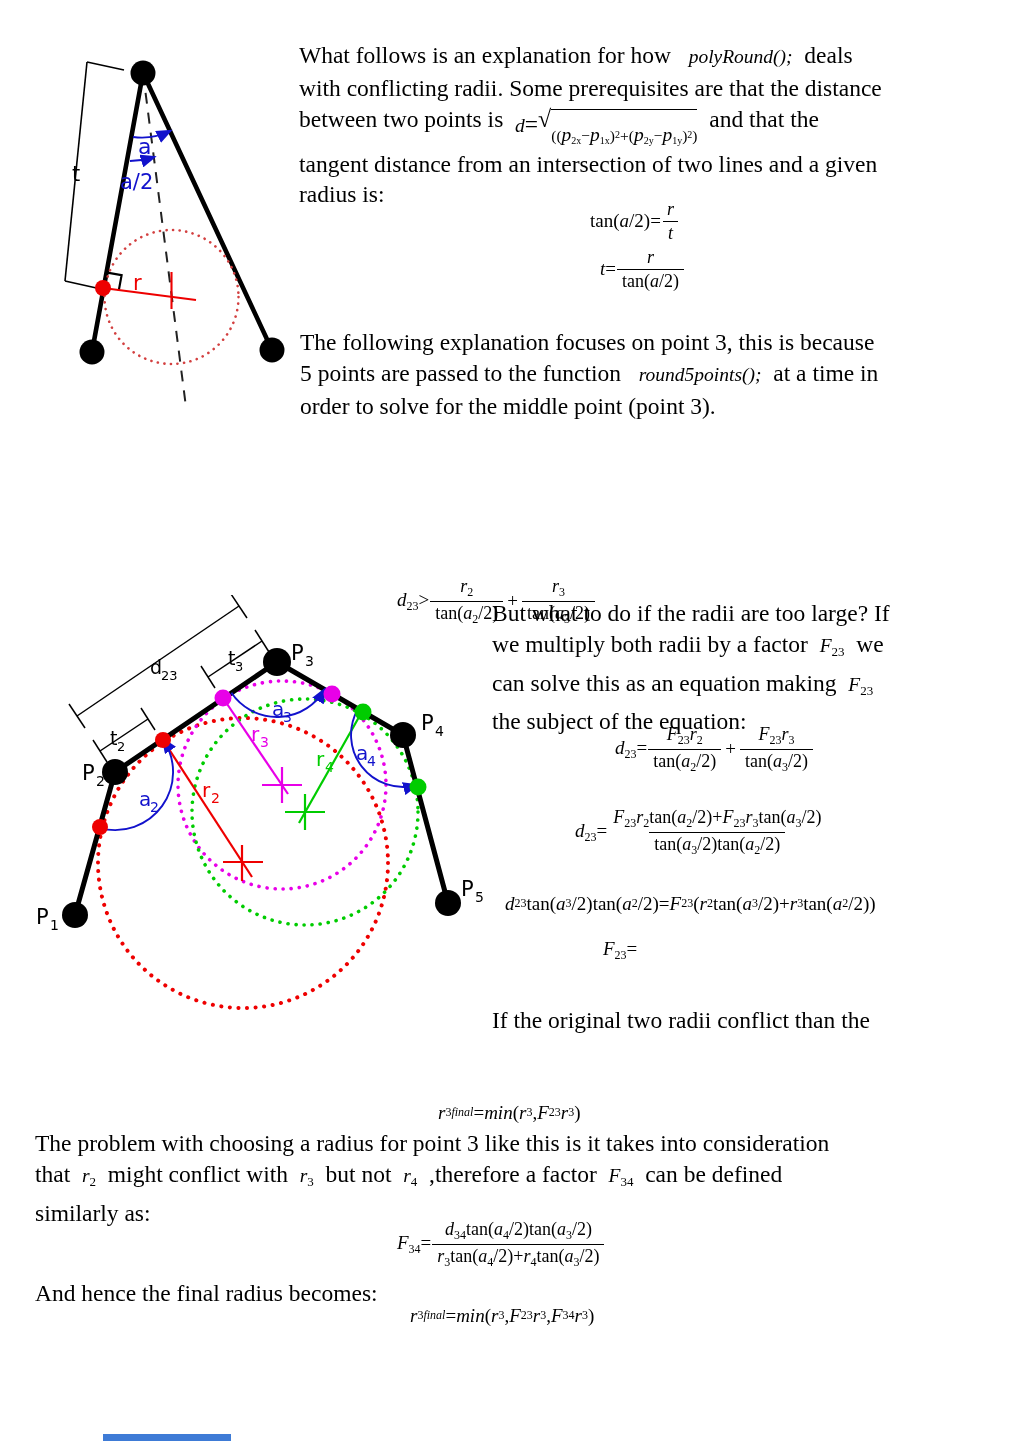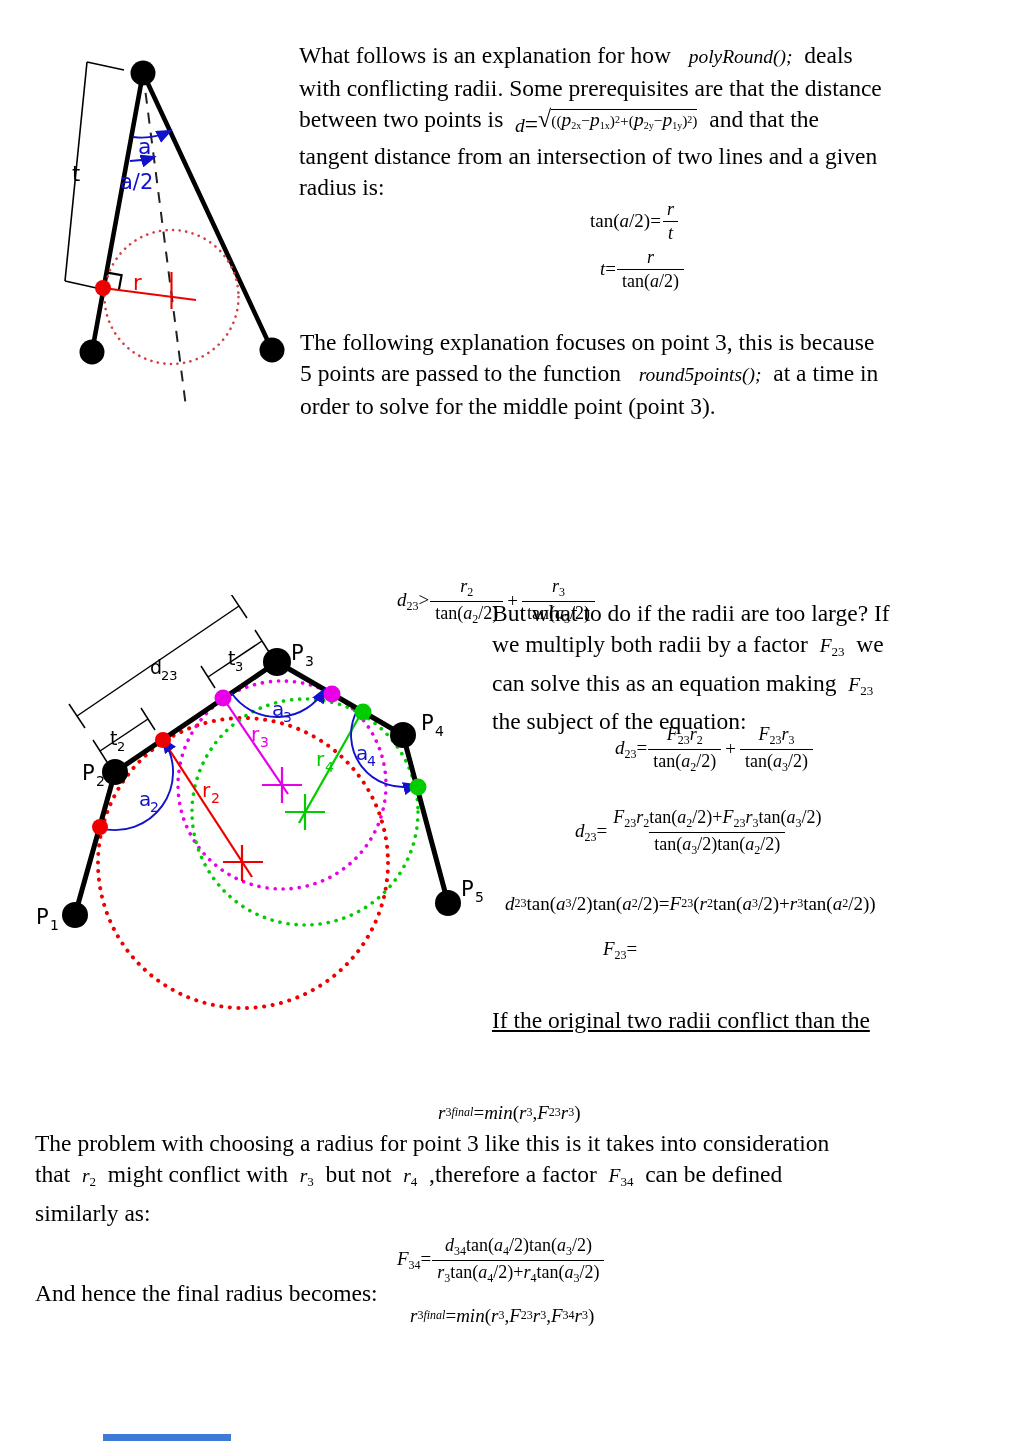--- a/index.html
+++ b/index.html
@@ -11,21 +11,21 @@
   .formula{position:absolute;font-size:19px;line-height:1.15;display:flex;align-items:center;
            white-space:nowrap;font-family:"Liberation Serif",serif;}
   .formula i{font-style:italic;}
   .formula sub{font-size:12px;vertical-align:-4px;}
   .frac{display:inline-flex;flex-direction:column;align-items:center;margin:0 1px;}
   .frac .num,.frac .den{padding:1px 5px;font-size:18px;text-align:center;}
   .frac .den{border-top:1.4px solid #000;}
   .op{margin:0 3px;}
   .isqrt{display:inline-flex;align-items:flex-start;vertical-align:-5px;}
   .radsign{font-size:24px;line-height:20px;}
-  .radbody{display:inline-block;border-top:1.5px solid #000;font-size:15.5px;padding-top:1px;line-height:17px;}
+  .radbody{display:inline-block;border-top:1.5px solid #000;font-size:15.5px;padding-top:16px;line-height:17px;}
   .radbody sub{font-size:10px;vertical-align:-3px;}
   .radbody sup{font-size:10px;vertical-align:3px;}
   .bbar{position:absolute;}
   svg text{font-family:"DejaVu Sans","Liberation Sans",sans-serif;}
 </style>
 </head>
 <body>
 
 <div class="page">
 
@@ -223,28 +223,28 @@
       <span class="den">tan(<i>a</i><sub>3</sub>/2)tan(<i>a</i><sub>2</sub>/2)</span>
     </span>
   </div>
 
   <div class="formula" style="left:505px;top:893px;"><i>d</i><sub>23</sub>tan(<i>a</i><sub>3</sub>/2)tan(<i>a</i><sub>2</sub>/2)=<i>F</i><sub>23</sub>(<i>r</i><sub>2</sub>tan(<i>a</i><sub>3</sub>/2)+<i>r</i><sub>3</sub>tan(<i>a</i><sub>2</sub>/2))</div>
 
   <div class="formula" style="left:603px;top:938px;">
     <span><i>F</i><sub>23</sub>=</span>
   </div>
 
-  <div class="para" style="left:492px;top:1005px;text-decoration:underline;">If the original two radii conflict than the</div>
+  <div class="para" style="left:492px;top:1005px;">If the original two radii conflict than the</div>
 
 
   <div class="formula" style="left:438px;top:1102px;"><i>r</i><sub>3<i>final</i></sub>=<i>min</i>(<i>r</i><sub>3</sub>,<i>F</i><sub>23</sub><i>r</i><sub>3</sub>)</div>
 
   <div class="para" style="left:35px;top:1128px;">The problem with choosing a radius for point 3 like this is it takes into consideration<br>that&nbsp; <i>r</i><sub>2</sub>&nbsp; might conflict with&nbsp; <i>r</i><sub>3</sub>&nbsp; but not&nbsp; <i>r</i><sub>4</sub>&nbsp; ,therefore a factor&nbsp; <i>F</i><sub>34</sub>&nbsp; can be defined<br>similarly as:</div>
 
-  <div class="formula" style="left:397px;top:1218px;margin-top:16px;">
+  <div class="formula" style="left:397px;top:1218px;">
     <span><i>F</i><sub>34</sub>=</span>
     <span class="frac">
       <span class="num"><i>d</i><sub>34</sub>tan(<i>a</i><sub>4</sub>/2)tan(<i>a</i><sub>3</sub>/2)</span>
       <span class="den"><i>r</i><sub>3</sub>tan(<i>a</i><sub>4</sub>/2)+<i>r</i><sub>4</sub>tan(<i>a</i><sub>3</sub>/2)</span>
     </span>
   </div>
 
   <div class="para" style="left:35px;top:1278px;">And hence the final radius becomes:</div>
 
   <div class="formula" style="left:410px;top:1305px;"><i>r</i><sub>3<i>final</i></sub>=<i>min</i>(<i>r</i><sub>3</sub>,<i>F</i><sub>23</sub><i>r</i><sub>3</sub>,<i>F</i><sub>34</sub><i>r</i><sub>3</sub>)</div>

